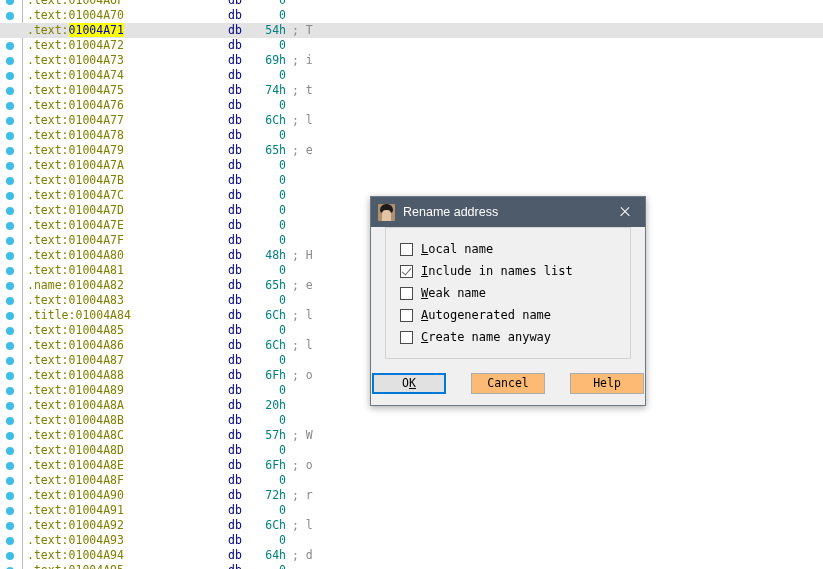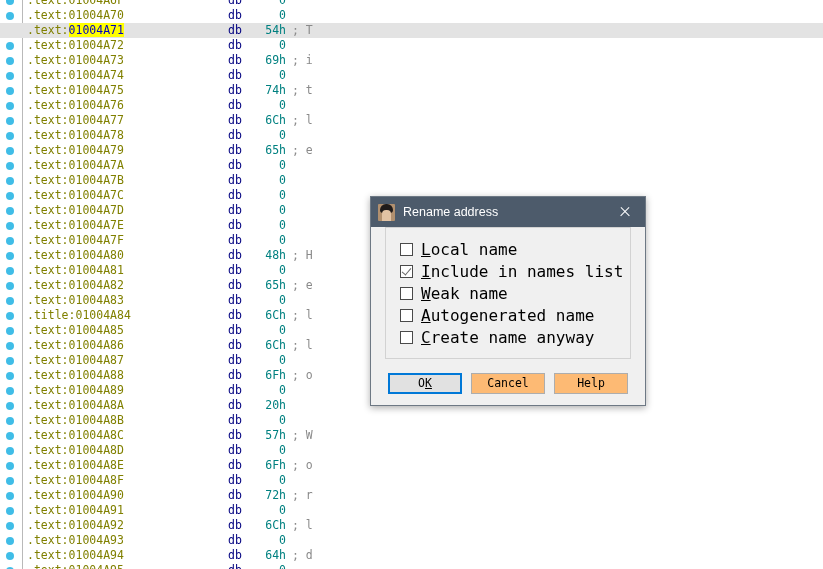--- a/index.html
+++ b/index.html
@@ -257,28 +257,28 @@
     left: 3px; top: 0px;
     width: 4px; height: 8px;
     border-right: 1.5px solid #6a6a6a;
     border-bottom: 1.5px solid #6a6a6a;
     transform: rotate(40deg);
   }
   .cblabel {
     margin-left: 8px;
     white-space: pre;
     font-family: "DejaVu Sans Mono", "Liberation Mono", monospace;
-    font-size: 16px;
+    font-size: 12px;
   }
   .cblabel u { text-decoration: underline; }
 
   .btnrow {
     display: flex;
     justify-content: center;
-    gap: 9px;
+    gap: 25px;
     padding: 0 0 11px 0;
     align-items: flex-end;
   }
   .btn {
     width: 74px;
     height: 21px;
     line-height: 19px;
     text-align: center;
     background: #fdba74;
     border: 1px solid #adadad;
@@ -356,21 +356,21 @@
         <div class="row"><span class="addr">.text:01004A78</span><span class="mnem">db</span><span class="val">0</span></div>
         <div class="row"><span class="addr">.text:01004A79</span><span class="mnem">db</span><span class="val">65h</span><span class="cmt">; e</span></div>
         <div class="row"><span class="addr">.text:01004A7A</span><span class="mnem">db</span><span class="val">0</span></div>
         <div class="row"><span class="addr">.text:01004A7B</span><span class="mnem">db</span><span class="val">0</span></div>
         <div class="row"><span class="addr">.text:01004A7C</span><span class="mnem">db</span><span class="val">0</span></div>
         <div class="row"><span class="addr">.text:01004A7D</span><span class="mnem">db</span><span class="val">0</span></div>
         <div class="row"><span class="addr">.text:01004A7E</span><span class="mnem">db</span><span class="val">0</span></div>
         <div class="row"><span class="addr">.text:01004A7F</span><span class="mnem">db</span><span class="val">0</span></div>
         <div class="row"><span class="addr">.text:01004A80</span><span class="mnem">db</span><span class="val">48h</span><span class="cmt">; H</span></div>
         <div class="row"><span class="addr">.text:01004A81</span><span class="mnem">db</span><span class="val">0</span></div>
-        <div class="row"><span class="addr">.text:01004A82</span><span class="mnem">db</span><span class="val">65h</span><span class="cmt">; e</span></div>
+        <div class="row"><span class="addr">.name:01004A82</span><span class="mnem">db</span><span class="val">65h</span><span class="cmt">; e</span></div>
         <div class="row"><span class="addr">.text:01004A83</span><span class="mnem">db</span><span class="val">0</span></div>
         <div class="row"><span class="addr">.title:01004A84</span><span class="mnem">db</span><span class="val">6Ch</span><span class="cmt">; l</span></div>
         <div class="row"><span class="addr">.text:01004A85</span><span class="mnem">db</span><span class="val">0</span></div>
         <div class="row"><span class="addr">.text:01004A86</span><span class="mnem">db</span><span class="val">6Ch</span><span class="cmt">; l</span></div>
         <div class="row"><span class="addr">.text:01004A87</span><span class="mnem">db</span><span class="val">0</span></div>
         <div class="row"><span class="addr">.text:01004A88</span><span class="mnem">db</span><span class="val">6Fh</span><span class="cmt">; o</span></div>
         <div class="row"><span class="addr">.text:01004A89</span><span class="mnem">db</span><span class="val">0</span></div>
         <div class="row"><span class="addr">.text:01004A8A</span><span class="mnem">db</span><span class="val">20h</span></div>
         <div class="row"><span class="addr">.text:01004A8B</span><span class="mnem">db</span><span class="val">0</span></div>
         <div class="row"><span class="addr">.text:01004A8C</span><span class="mnem">db</span><span class="val">57h</span><span class="cmt">; W</span></div>

